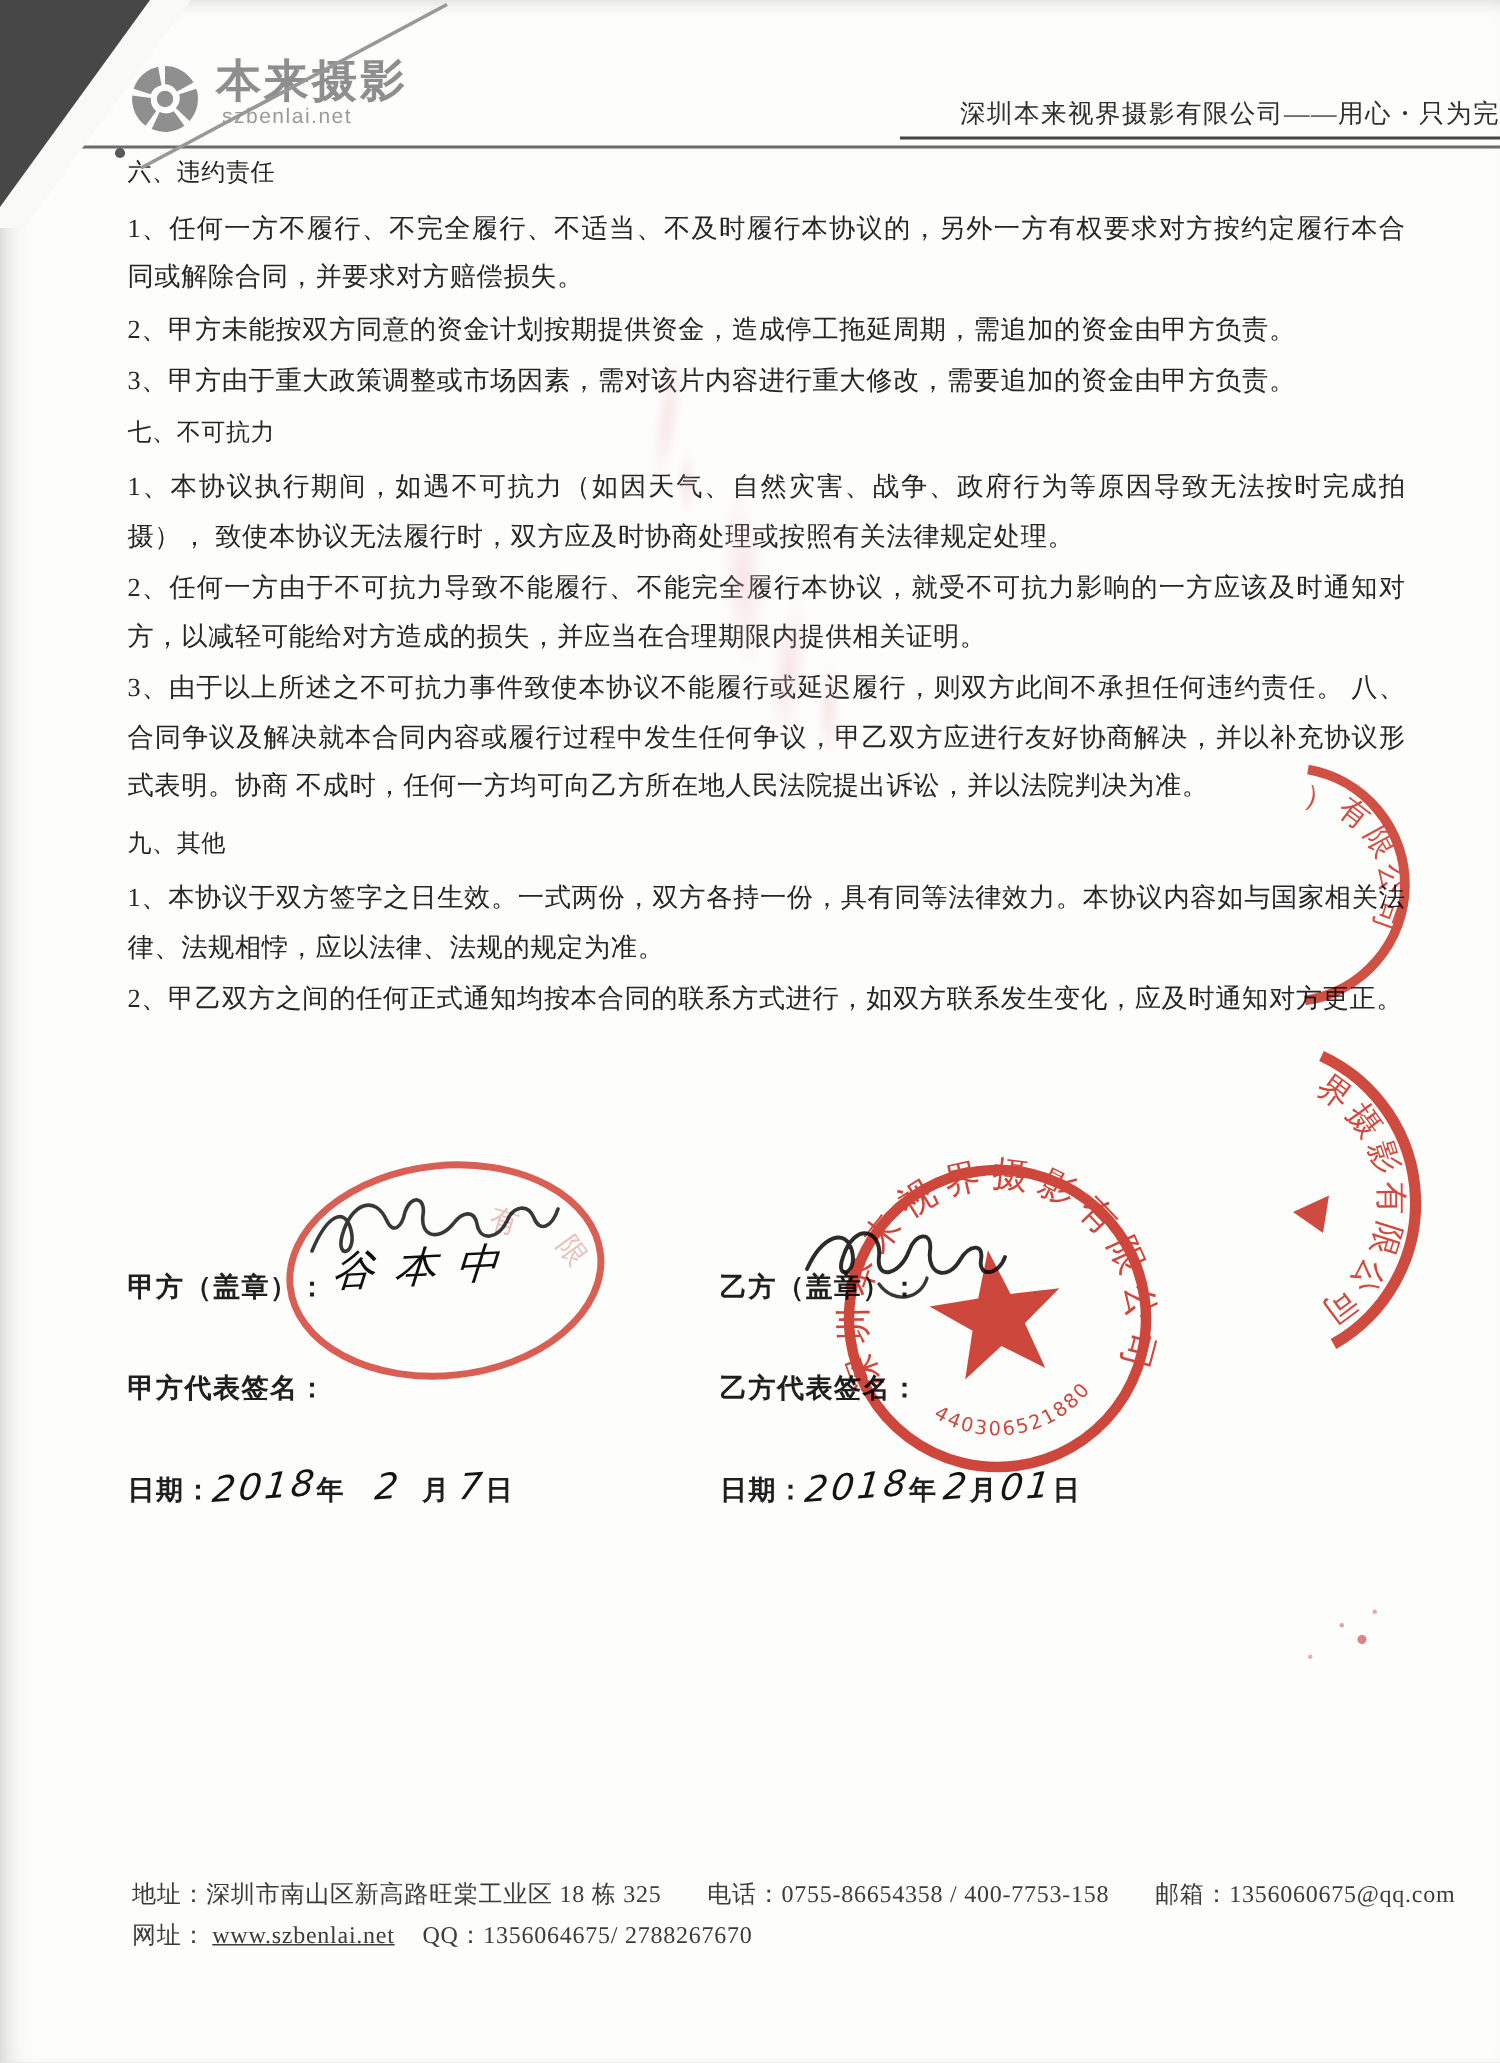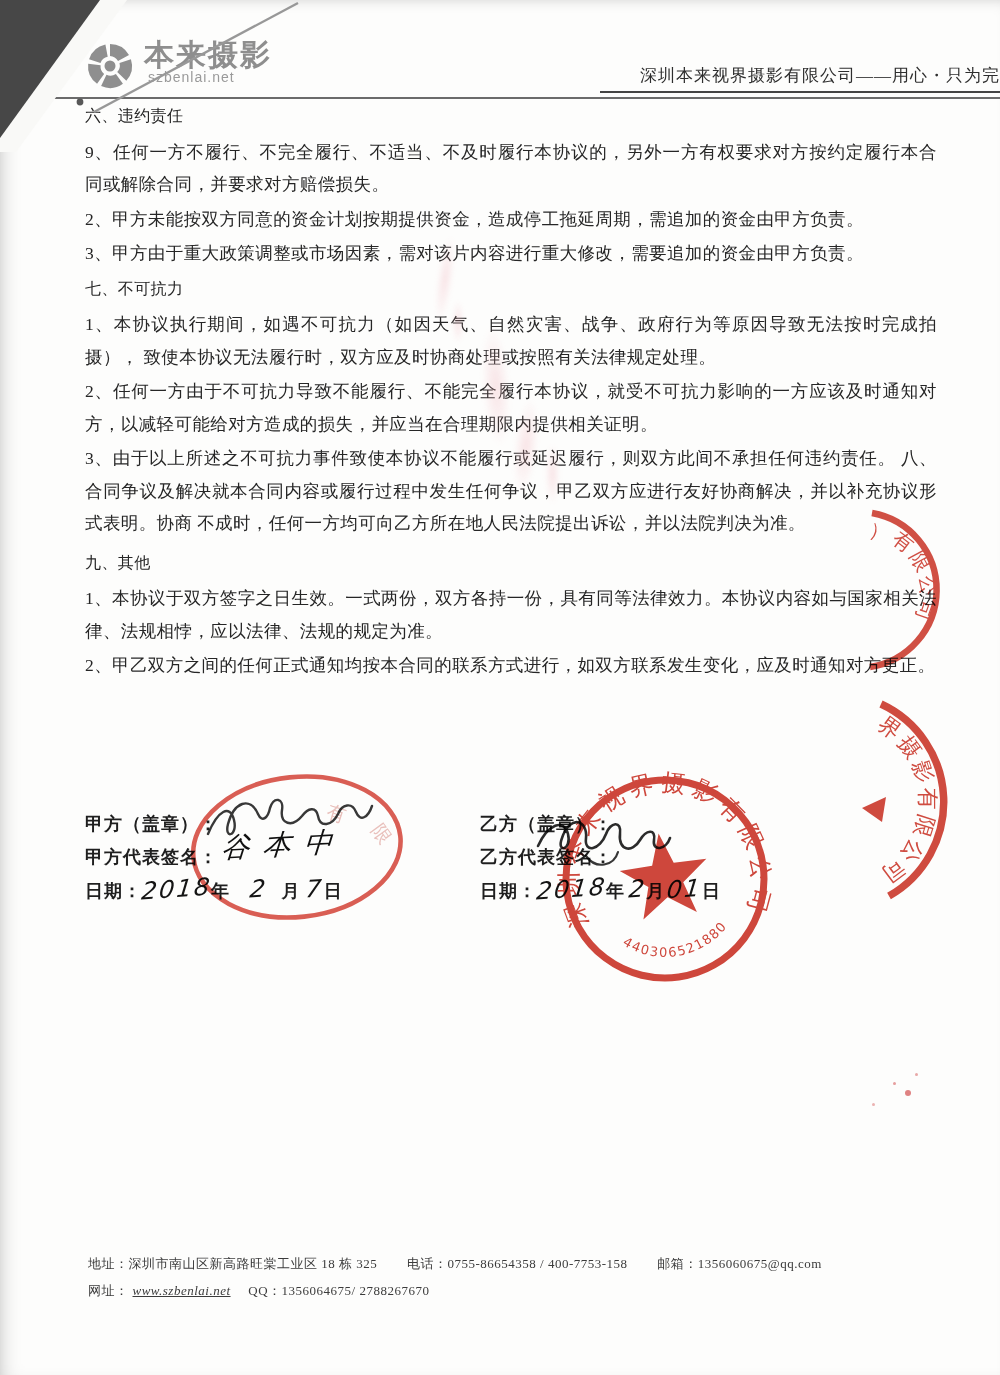--- a/index.html
+++ b/index.html
@@ -20,34 +20,34 @@
     border-bottom:2px solid #444;padding:0 4px 4px 40px;}
   
   .doc{position:absolute;left:85px;top:99px;width:852px;font-size:17.5px;line-height:32.5px;
     text-align:justify;text-justify:inter-character;letter-spacing:.4px;}
   .doc h3{font-size:16px;font-weight:500;margin:0 0 2px 0;line-height:34.5px;}
   .doc h3.gap-top{margin-top:6px;}
   .doc p{margin:0 0 2px 0;}
   
   .sigcol{position:absolute;top:808px;width:400px;font-family:"Liberation Sans","DejaVu Sans",sans-serif;
     font-size:18px;font-weight:600;color:#1f1f1f;letter-spacing:1px;}
-  .sigcol .row{height:32.5px;line-height:32.5px;white-space:nowrap;}
+  .sigcol .row{height:32.5px;line-height:32.5px;white-space:nowrap;margin-top:34px;}
   .col-a{left:85px;} .col-b{left:480px;}
   .hw{display:inline-block;font-family:"DejaVu Sans","Liberation Sans",sans-serif;font-style:italic;
     font-weight:400;color:#141414;transform:skewX(-10deg) rotate(-4deg);font-size:24px;letter-spacing:2px;}
   .hw-name{position:absolute;font-family:"DejaVu Sans","Liberation Sans",sans-serif;font-style:italic;
     color:#101010;transform:skewX(-7deg) rotate(-3deg);font-size:28px;letter-spacing:13px;font-weight:400;}
   
   .stamp{position:absolute;mix-blend-mode:multiply;}
   
   .bleed{position:absolute;border-radius:50%;filter:blur(2px);opacity:.3;
     background:radial-gradient(closest-side,#eeaab4,rgba(238,170,180,0));}
   .speck{position:absolute;border-radius:50%;background:#cf4040;}
   
-  .footer{position:absolute;left:88px;top:1250px;width:860px;font-size:13px;color:#3b3b3b;letter-spacing:.5px;}
+  .footer{position:absolute;left:88px;top:1250px;width:860px;font-size:16px;color:#3b3b3b;letter-spacing:.5px;}
   .footer .line{height:27px;line-height:27px;white-space:nowrap;}
   .footer .seg{margin-right:26px;}
   .footer .web{text-decoration:underline;font-family:"Liberation Serif","DejaVu Serif",serif;}
 </style>
 </head>
 <body>
 
 <div class="page">
 
   <div class="header">
@@ -67,21 +67,21 @@
       <div class="logo-text">
         <div class="logo-name">本来摄影</div>
         <div class="logo-domain">szbenlai.net</div>
       </div>
     </div>
     <div class="tagline">深圳本来视界摄影有限公司——用心・只为完美</div>
   </div>
 
   <div class="doc">
     <h3>六、违约责任</h3>
-    <p>9、任何一方不履行、不完全履行、不适当、不及时履行本协议的，另外一方有权要求对方按约定履行本合 同或解除合同，并要求对方赔偿损失。</p>
+    <p>1、任何一方不履行、不完全履行、不适当、不及时履行本协议的，另外一方有权要求对方按约定履行本合 同或解除合同，并要求对方赔偿损失。</p>
     <p>2、甲方未能按双方同意的资金计划按期提供资金，造成停工拖延周期，需追加的资金由甲方负责。</p>
     <p>3、甲方由于重大政策调整或市场因素，需对该片内容进行重大修改，需要追加的资金由甲方负责。</p>
     <h3>七、不可抗力</h3>
     <p>1、本协议执行期间，如遇不可抗力（如因天气、自然灾害、战争、政府行为等原因导致无法按时完成拍摄）， 致使本协议无法履行时，双方应及时协商处理或按照有关法律规定处理。</p>
     <p>2、任何一方由于不可抗力导致不能履行、不能完全履行本协议，就受不可抗力影响的一方应该及时通知对方，以减轻可能给对方造成的损失，并应当在合理期限内提供相关证明。</p>
     <p>3、由于以上所述之不可抗力事件致使本协议不能履行或延迟履行，则双方此间不承担任何违约责任。 八、合同争议及解决就本合同内容或履行过程中发生任何争议，甲乙双方应进行友好协商解决，并以补充协议形式表明。协商 不成时，任何一方均可向乙方所在地人民法院提出诉讼，并以法院判决为准。</p>
     <h3 class="gap-top">九、其他</h3>
     <p>1、本协议于双方签字之日生效。一式两份，双方各持一份，具有同等法律效力。本协议内容如与国家相关法律、法规相悖，应以法律、法规的规定为准。</p>
     <p>2、甲乙双方之间的任何正式通知均按本合同的联系方式进行，如双方联系发生变化，应及时通知对方更正。</p>
   </div>
@@ -178,18 +178,18 @@
     <circle cx="80" cy="102" r="3.4" fill="#585858"></circle>
   </svg>
 
   <div class="footer">
     <div class="line">
       <span class="seg"><span>地址：</span><span>深圳市南山区新高路旺棠工业区 18 栋 325</span></span>
       <span class="seg"><span>电话：</span><span>0755-86654358 / 400-7753-158</span></span>
       <span class="seg"><span>邮箱：</span><span>1356060675@qq.com</span></span>
     </div>
     <div class="line">
-      <span style="margin-right:4px;">网址：</span><span class="web" style="margin-right:14px;font-style:italic;">www.szbenlai.net</span>
+      <span style="margin-right:4px;">网址：</span><span class="web" style="margin-right:14px;">www.szbenlai.net</span>
       <span>QQ：</span><span>1356064675/ 2788267670</span>
     </div>
   </div>
 
 </div>
 
 </body></html>

